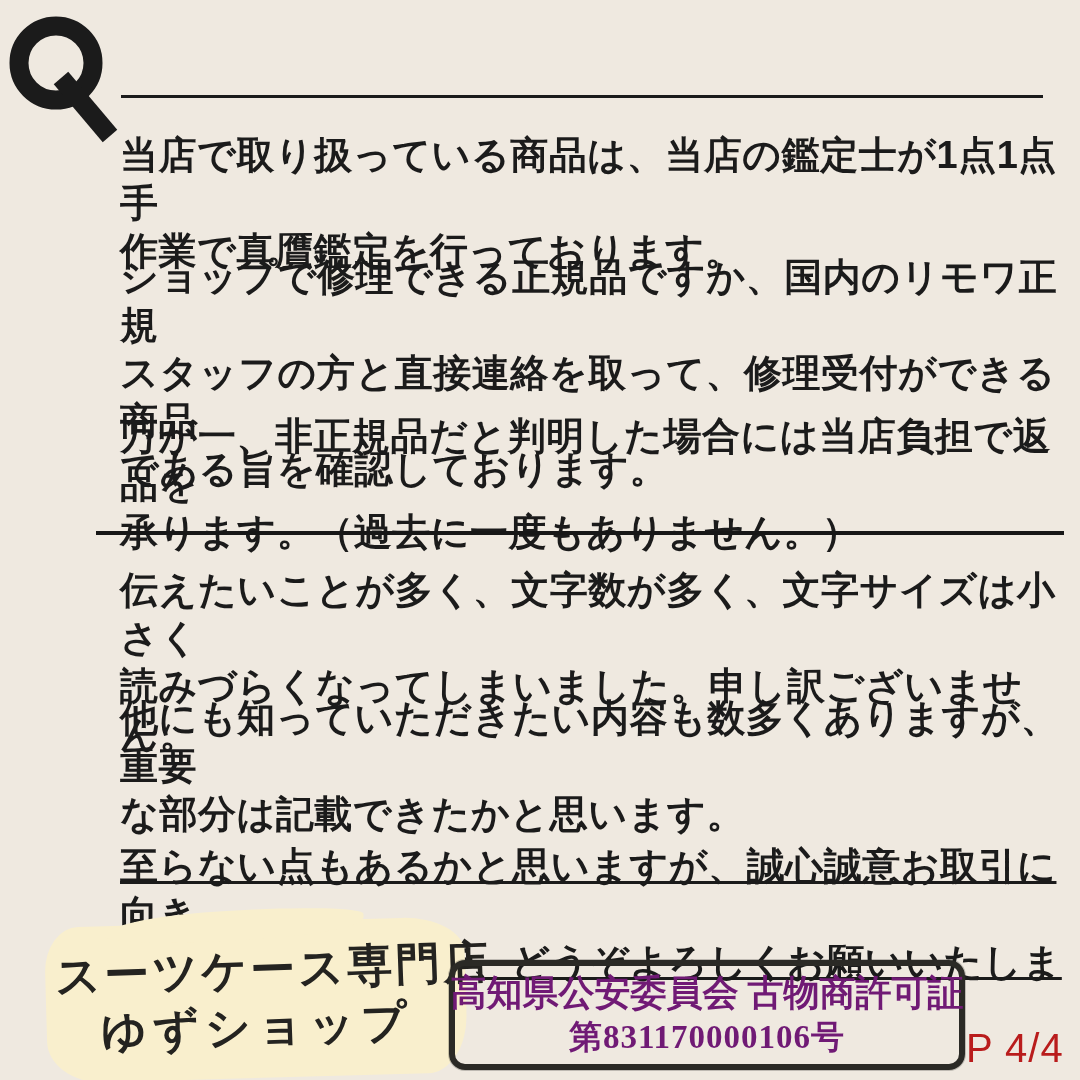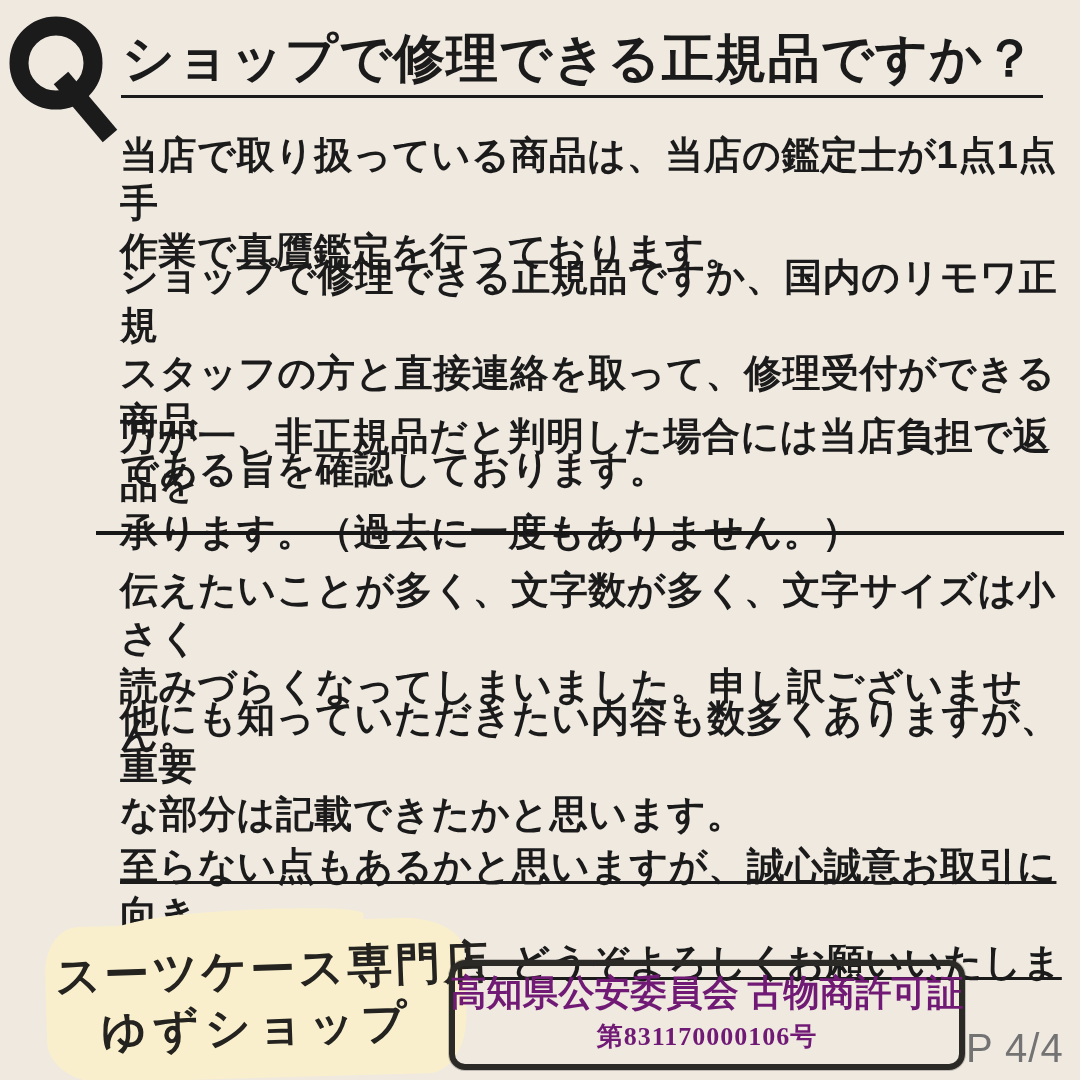--- a/index.html
+++ b/index.html
@@ -65,42 +65,41 @@
   
   .license-box{
     position:absolute;left:449px;top:960px;width:504px;height:98px;
     border:6px solid #2b2a26;border-radius:16px;
     display:flex;flex-direction:column;justify-content:center;align-items:center;
     font-family:"Liberation Serif","DejaVu Serif",serif;
     font-weight:700;color:#701a75;
     box-shadow:0 0 0 1px rgba(43,42,38,0.25);
   }
   .license-box .line1{font-size:36px;line-height:44px;white-space:nowrap;letter-spacing:0;}
-  .license-box .line2{font-size:26px;line-height:44px;white-space:nowrap;letter-spacing:1px;font-family:Liberation Serif, serif;}
+  .license-box .line2{font-size:33px;line-height:44px;white-space:nowrap;letter-spacing:1px;font-family:Liberation Serif, serif;}
   
   .page-indicator{
     position:absolute;left:966px;top:1026px;
-    font-size:40px;font-weight:400;color:#737373;
+    font-size:40px;font-weight:400;color:#b91c1c;
     letter-spacing:1px;white-space:nowrap;
   }
 </style>
 </head>
 <body>
 
 <div class="canvas">
 
   <div class="q-mark">
     <svg width="118" height="132" viewBox="0 0 118 132" aria-hidden="true">
       <circle cx="50" cy="49" r="37" fill="none" stroke="#1b1b1b" stroke-width="19"></circle>
       <line x1="55" y1="64" x2="104" y2="122" stroke="#1b1b1b" stroke-width="19"></line>
     </svg>
     <span class="sr-only">Q</span>
   </div>
 
-  <h1 class="question">ショップで修理できる正規品ですか？</h1>
   <div class="question-underline"></div>
 
   <p class="para p1">当店で取り扱っている商品は、当店の鑑定士が1点1点手
 作業で真贋鑑定を行っております。</p>
   <p class="para p2">ショップで修理できる正規品ですか、国内のリモワ正規
 スタッフの方と直接連絡を取って、修理受付ができる商品
 である旨を確認しております。</p>
   <p class="para p3">万が一、非正規品だと判明した場合には当店負担で返品を
 承ります。（過去に一度もありません。）</p>
 

